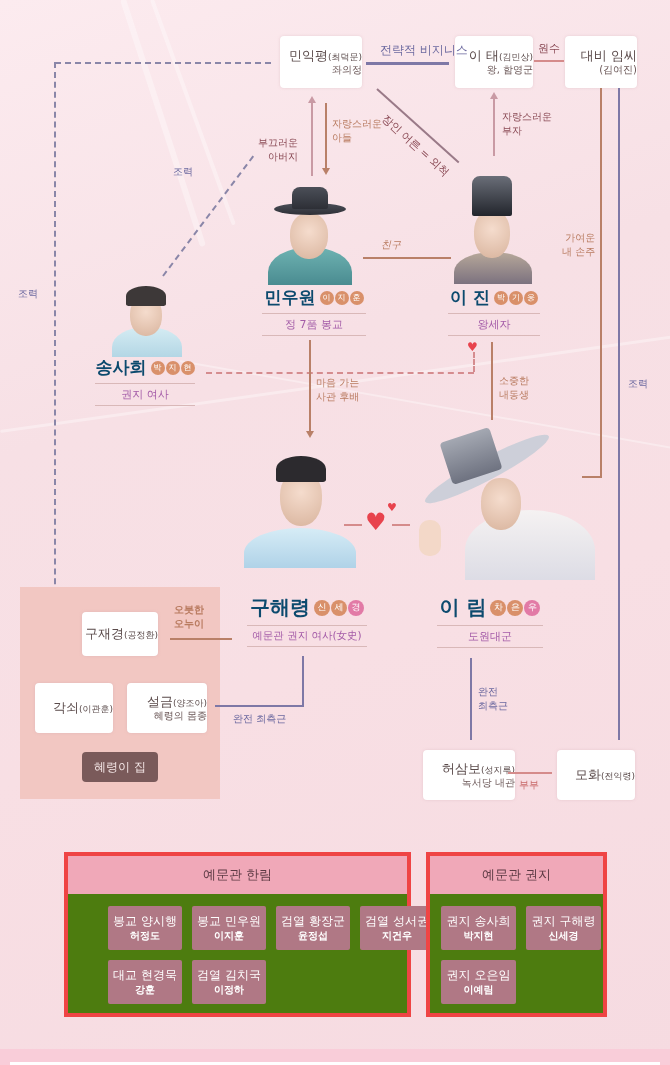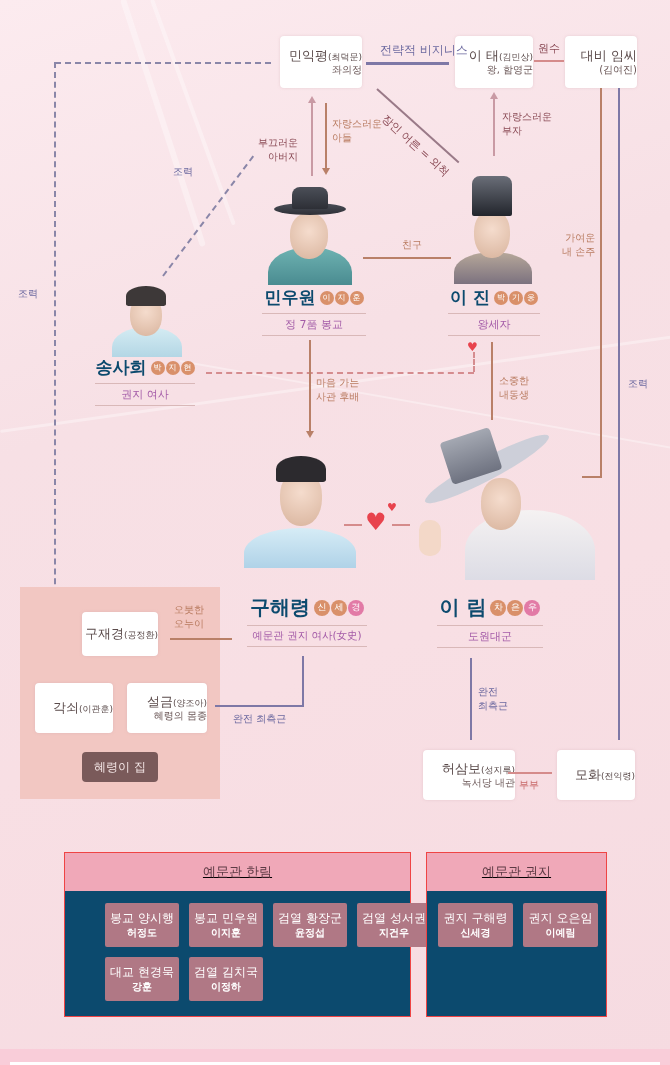--- a/index.html
+++ b/index.html
@@ -61,21 +61,21 @@
   .char .nm .dot { width: 14px; height: 14px; border-radius: 50%; color: #fff; font-size: 8px; display: flex; align-items: center; justify-content: center; }
   .char .role { border-top: 1px solid #d9b8b8; border-bottom: 1px solid #d9b8b8; margin-top: 4px; padding: 3px 0; font-size: 11px; color: #a45ca8; }
   .char.big .nm .k { font-size: 20px; }
   .char.big .nm .dot { width: 16px; height: 16px; font-size: 9px; }
 
   
   .house { position: absolute; left: 20px; top: 587px; width: 200px; height: 212px; background: #f2c7c2; }
   .houselbl { position: absolute; background: #7a5a5a; color: #f4e6e6; font-size: 12px; border-radius: 4px; display: flex; align-items: center; justify-content: center; }
 
   
-  .panel { position: absolute; background: #0c4a6e; border: 1px solid #ef4444; text-decoration: underline; }
+  .panel { position: absolute; background: #4d7c0f; border: 4px solid #ef4444; }
   .panel-head { height: 38px; background: #f0a8b8; display: flex; align-items: center; justify-content: center; font-size: 13px; color: #5d3a44; }
   .tiles { position: absolute; display: grid; gap: 10px; }
   .tile { background: #b07885; border-radius: 2px; color: #fff; text-align: center; display: flex; flex-direction: column; align-items: center; justify-content: center; line-height: 1.3; }
   .tile .t1 { font-size: 12px; }
   .tile .t2 { font-size: 10px; font-weight: bold; }
 
   .heart { position: absolute; color: #e8434d; }
 </style>
 </head>
 <body>
@@ -135,21 +135,21 @@
 
 <div class="dash-h" style="left:55px;top:62px;width:216px;"></div>
 <div class="dash-v" style="left:54px;top:62px;height:572px;"></div>
 <div class="dash-h" style="left:55px;top:633px;width:22px;"></div>
 <div class="lbl blue-t" style="left:18px;top:287px;">조력</div>
 
 <div class="ln" style="left:163px;top:275px;width:150px;height:0;border-top:2px dashed #8a86a8;transform-origin:left center;transform:rotate(-53deg);"></div>
 <div class="lbl blue-t" style="left:173px;top:165px;">조력</div>
 
 <div class="ln brown" style="left:363px;top:257px;width:88px;height:2px;"></div>
-<div class="lbl brown-t" style="left:402px;top:238px;">친구</div>
+<div class="lbl brown-t" style="left:381px;top:238px;font-style:italic;">친구</div>
 
 <div class="portrait" style="left:262px;top:185px;width:96px;height:100px;">
   <div class="robe" style="left:6px;top:62px;width:84px;height:50px;background:linear-gradient(#6fb3b2,#3e7f86);"></div>
   <div class="face" style="left:28px;top:28px;width:38px;height:46px;"></div>
   <div class="hat" style="left:12px;top:18px;width:72px;height:12px;border-radius:50%;"></div>
   <div class="hat" style="left:30px;top:2px;width:36px;height:22px;border-radius:8px 8px 2px 2px;"></div>
 </div>
 
 <div class="portrait" style="left:452px;top:172px;width:82px;height:112px;">
   <div class="robe" style="left:2px;top:80px;width:78px;height:40px;background:linear-gradient(#b7a89a,#6d6478);"></div>
@@ -255,21 +255,21 @@
 
 <div class="ln rose" style="left:344px;top:524px;width:18px;height:2px;"></div>
 <div class="ln rose" style="left:392px;top:524px;width:18px;height:2px;"></div>
 <div class="heart" style="left:365px;top:510px;font-size:24px;line-height:1;">♥</div>
 <div class="heart" style="left:387px;top:502px;font-size:11px;line-height:1;">♥</div>
 
 <div class="house"></div>
 <div class="wbox" style="left:82px;top:612px;width:76px;height:44px;">
   <div class="n1"><span>구재경</span><small>(공정환)</small></div>
 </div>
-<div class="lbl brown-t" style="left:174px;top:603px;">
+<div class="lbl brown-t" style="left:174px;top:603px;font-weight:bold;">
   <div>오붓한</div>
   <div>오누이</div>
 </div>
 <div class="ln brown" style="left:170px;top:638px;width:62px;height:2px;"></div>
 
 <div class="wbox" style="left:35px;top:683px;width:78px;height:50px;">
   <div class="n1"><span>각쇠</span><small>(이관훈)</small></div>
 </div>
 <div class="wbox" style="left:127px;top:683px;width:80px;height:50px;">
   <div class="n1"><span>설금</span><small>(양조아)</small></div>
@@ -324,20 +324,24 @@
         <span class="t1">검열 김치국</span>
         <span class="t2">이정하</span>
       </div>
   </div>
 </div>
 
 <div class="panel" style="left:426px;top:852px;width:181px;height:165px;">
   <div class="panel-head">예문관 권지</div>
   <div class="tiles" style="left:11px;top:50px;grid-template-columns:repeat(2,75px);grid-template-rows:repeat(2,44px);">
     <div class="tile">
+        <span class="t1">권지 송사희</span>
+        <span class="t2">박지현</span>
+      </div>
+    <div class="tile">
         <span class="t1">권지 구해령</span>
         <span class="t2">신세경</span>
       </div>
     <div class="tile">
         <span class="t1">권지 오은임</span>
         <span class="t2">이예림</span>
       </div>
   </div>
 </div>
 

